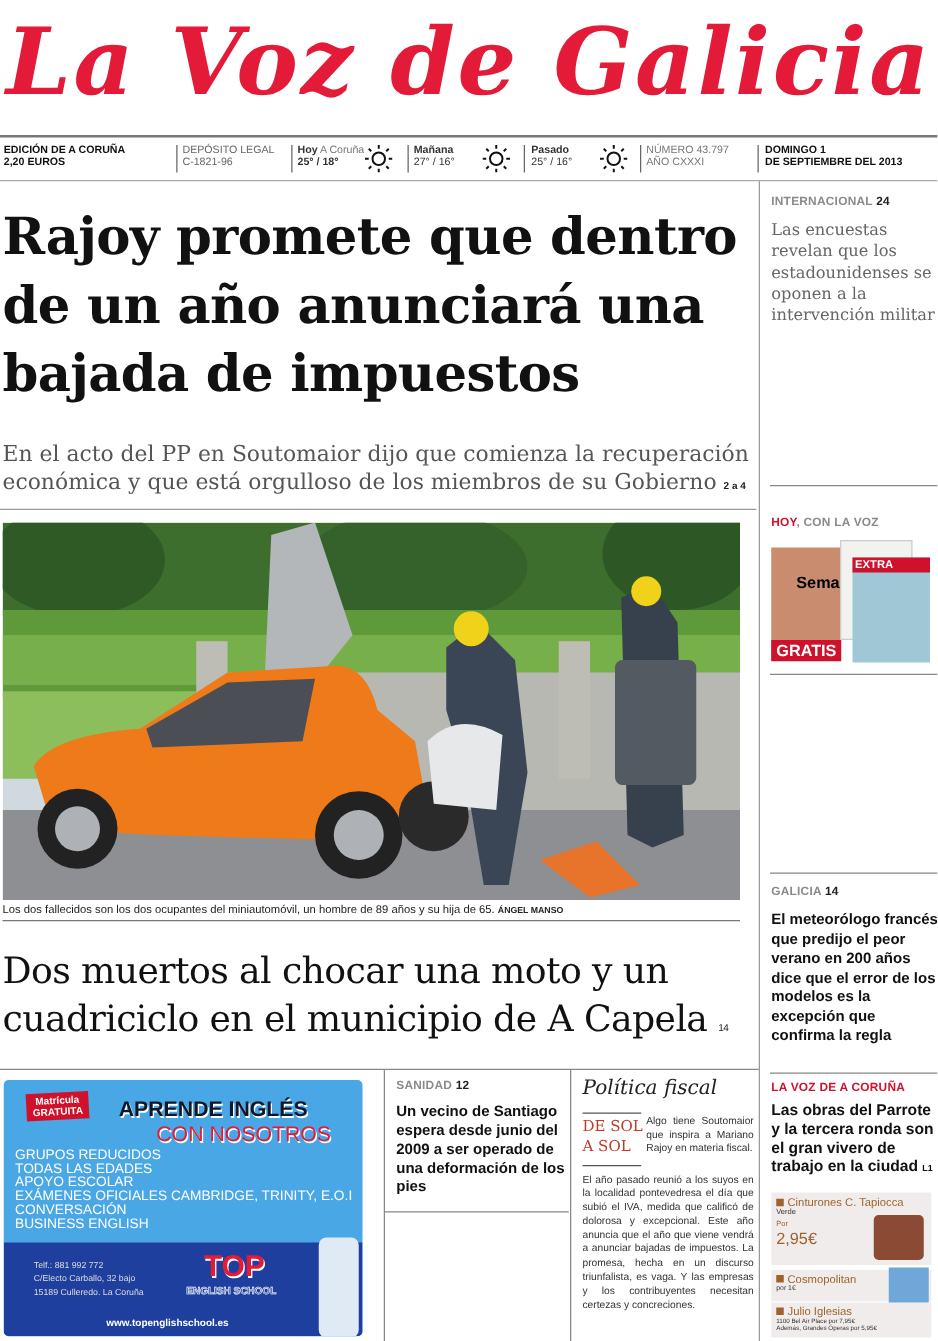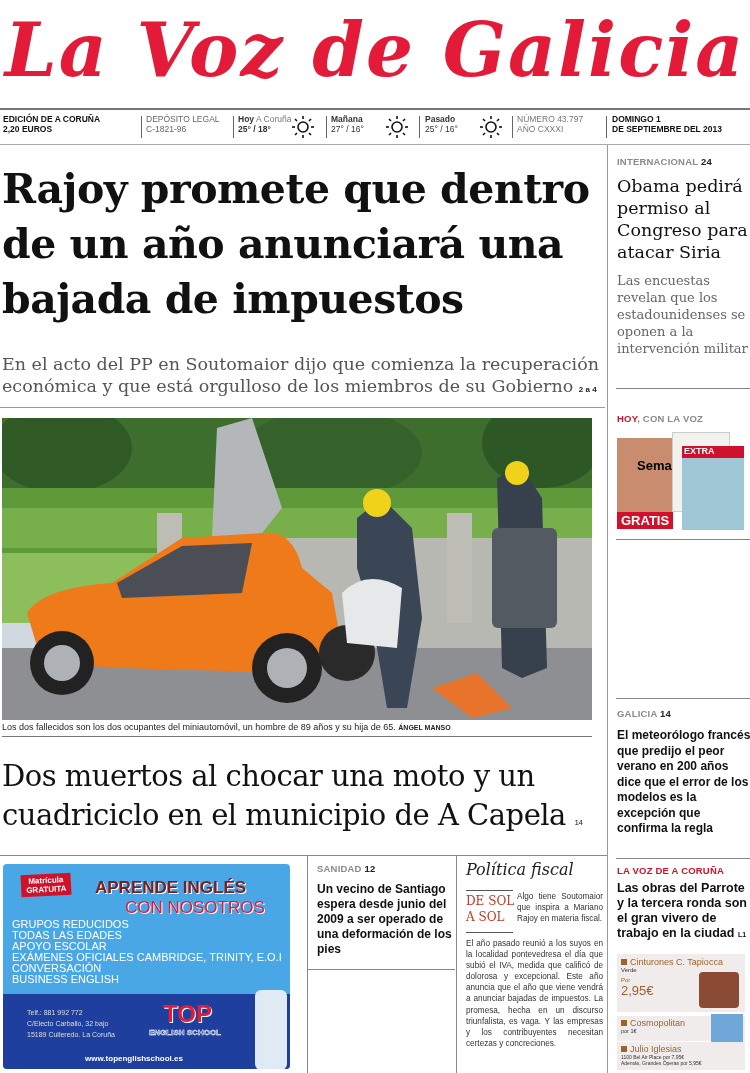--- a/index.html
+++ b/index.html
@@ -145,21 +145,20 @@
     <path d="M430 270 L475 255 L510 290 L470 300 Z" fill="#e7742a"></path>
   </svg>
 </div>
 <div class="abs caption"><span>Los dos fallecidos son los dos ocupantes del miniautomóvil, un hombre de 89 años y su hija de 65.</span> <b>ÁNGEL MANSO</b></div>
 
 <div class="abs head2"><span>Dos muertos al chocar una moto y un cuadriciclo en el municipio de A Capela</span> <span class="pg" style="font-weight:normal">14</span></div>
 
 <div class="abs rcol">
   <div class="abs" style="left:9px;top:11px;width:132px">
     <div class="kick"><span>INTERNACIONAL</span> <span class="n">24</span></div>
-    <div class="serif" style="font-size:17.5px;line-height:22px;margin-top:8px;color:#111">Obama pedirá permiso al Congreso para atacar Siria</div>
     <div class="serif" style="font-size:13px;line-height:17px;margin-top:9px;color:#666">Las encuestas revelan que los estadounidenses se oponen a la intervención militar</div>
   </div>
   <div class="sep" style="top:243px"></div>
 
   <div class="abs" style="left:9px;top:268px;width:114px">
     <div class="kick"><span class="red" style="color:#d0112b">HOY</span><span>, CON LA VOZ</span></div>
     <div style="position:relative;height:110px;margin-top:6px">
       <div style="position:absolute;left:0;top:8px;width:55px;height:90px;background:#c98c6f">
           <div class="sans" style="font-weight:bold;color:#000000;font-size:13px;padding:20px">Semana</div>
         </div>
@@ -205,21 +204,21 @@
   </div>
 </div>
 
 <div class="abs bottombar"></div>
 
 <div class="abs" style="left:3px;top:864px;width:287px;height:205px;background:#4aa7e6;border-radius:4px;overflow:hidden">
   <div class="sans" style="position:absolute;left:18px;top:10px;background:#d0112b;color:#fff;font-weight:bold;font-size:8px;line-height:9px;padding:2px 5px;text-align:center;transform:rotate(-3deg)">
       <div>Matrícula</div>
       <div>GRATUITA</div>
     </div>
-  <div class="sans" style="position:absolute;left:92px;top:14px;color:#7f1d1d;font-weight:bold;font-size:17px;text-shadow:1px 1px 0 #fff">APRENDE INGLÉS</div>
+  <div class="sans" style="position:absolute;left:92px;top:14px;color:#0f172a;font-weight:bold;font-size:17px;text-shadow:1px 1px 0 #fff">APRENDE INGLÉS</div>
   <div class="sans" style="position:absolute;left:122px;top:34px;color:#e31b39;font-size:17px;text-shadow:1px 1px 0 #fff">CON NOSOTROS</div>
   <div class="sans" style="position:absolute;left:9px;top:55px;color:#fff;font-weight:normal;font-size:11px;line-height:11px">
     <div>GRUPOS REDUCIDOS</div>
       <div>TODAS LAS EDADES</div>
       <div>APOYO ESCOLAR</div>
       <div>EXÁMENES OFICIALES CAMBRIDGE, TRINITY, E.O.I</div>
       <div>CONVERSACIÓN</div>
       <div>BUSINESS ENGLISH</div>
   </div>
   <div style="position:absolute;left:0;top:130px;width:287px;height:75px;background:#1e3f9e"></div>

